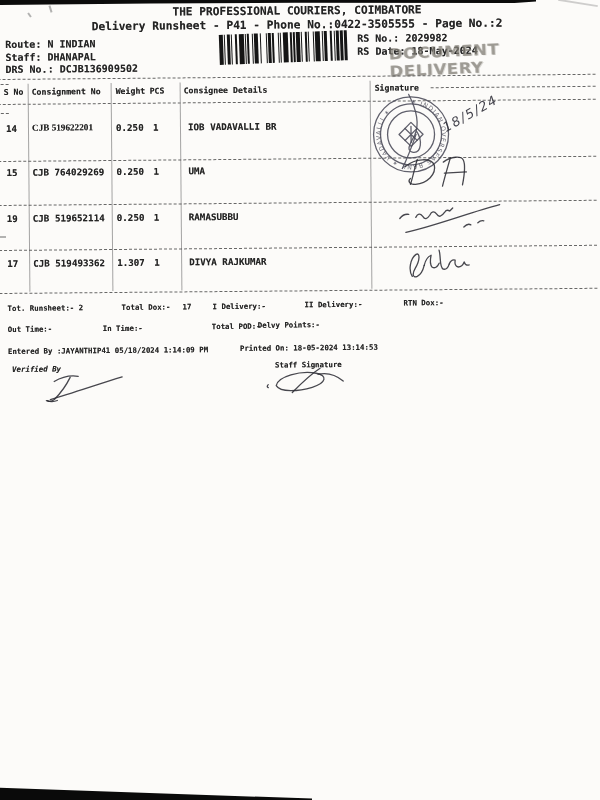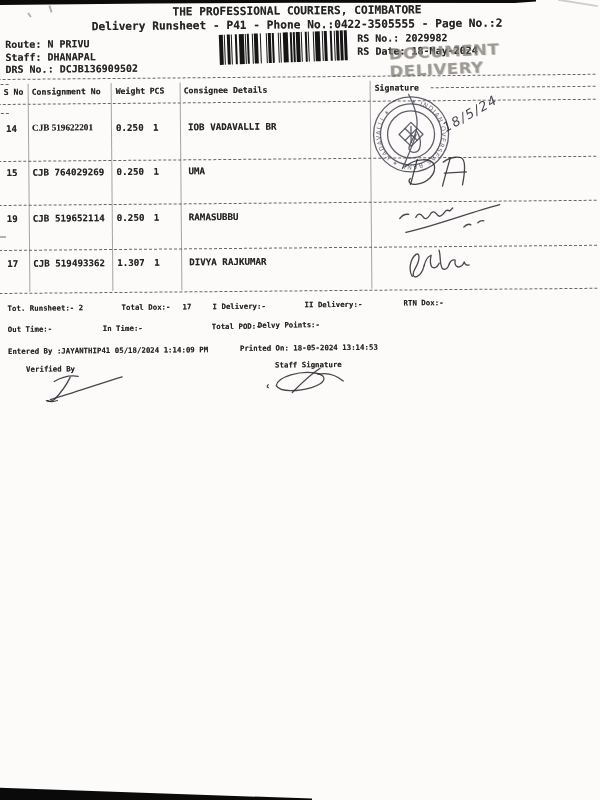--- a/index.html
+++ b/index.html
@@ -68,21 +68,21 @@
   <div class="speck" style="left:27px;top:14px;width:5px;height:2px;transform:rotate(55deg);"></div>
   <div class="speck" style="left:47px;top:8px;width:7px;height:2px;transform:rotate(72deg);"></div>
   <div class="speck" style="left:0;top:236px;width:6px;height:2px;"></div>
   <div class="speck" style="left:558px;top:2px;width:40px;height:1.5px;transform:rotate(9deg);opacity:.4;"></div>
 
   <div class="content">
 
     <div class="t fs11 center" style="top:7px;">THE PROFESSIONAL COURIERS, COIMBATORE</div>
     <div class="t fs11 center" style="top:21px;">Delivery Runsheet - P41 - Phone No.:0422-3505555 - Page No.:2</div>
 
-    <div class="t fs10" style="left:8px;top:39px;"><span>Route:</span> <span>N PRIVU</span></div>
+    <div class="t fs10" style="left:8px;top:39px;"><span>Route:</span> <span>N INDIAN</span></div>
     <div class="t fs10" style="left:8px;top:52px;"><span>Staff:</span> <span>DHANAPAL</span></div>
     <div class="t fs10" style="left:8px;top:64px;"><span>DRS No.:</span> <span>DCJB136909502</span></div>
 
     <div class="barcode" id="barcode">
         <span class="bar-b" style="flex-grow: 3;"></span>
         <span class="bar-w" style="flex-grow: 1;"></span>
         <span class="bar-b" style="flex-grow: 1;"></span>
         <span class="bar-w" style="flex-grow: 2;"></span>
         <span class="bar-b" style="flex-grow: 2;"></span>
         <span class="bar-w" style="flex-grow: 1;"></span>
@@ -250,21 +250,21 @@
     <div class="t fs7" style="left:404px;top:302px;">RTN Dox:-</div>
 
     <div class="t fs7" style="left:8px;top:325px;">Out Time:-</div>
     <div class="t fs7" style="left:103px;top:325px;">In Time:-</div>
     <div class="t fs7" style="left:212px;top:324px;">Total POD:-</div>
     <div class="t fs7" style="left:258px;top:323px;">Delvy Points:-</div>
 
     <div class="t fs7" style="left:8px;top:347px;">Entered By :JAYANTHIP41 05/18/2024 1:14:09 PM</div>
     <div class="t fs7" style="left:240px;top:346px;">Printed On: 18-05-2024 13:14:53</div>
 
-    <div class="t fs7" style="left:26px;top:365px;">Verified By</div>
+    <div class="t fs7" style="left:12px;top:365px;font-style:italic;">Verified By</div>
     <div class="t fs7" style="left:275px;top:363px;">Staff Signature</div>
 
     <svg class="sig" style="left:10px;top:372px;" width="120" height="34" viewBox="0 0 120 34">
       <path d="M44 10 q12 -7 24 -5" stroke-width="1.4"></path>
       <path d="M60 6 C56 14 50 22 44 28 q-4 3 -7 1" stroke-width="1.4"></path>
       <path d="M40 28 C62 22 88 13 112 6" stroke-width="1.2"></path>
       <path d="M36 29 q6 2 11 0" stroke-width="1.2"></path>
     </svg>
 
     <svg class="sig" style="left:262px;top:368px;" width="85" height="34" viewBox="0 0 85 34">

